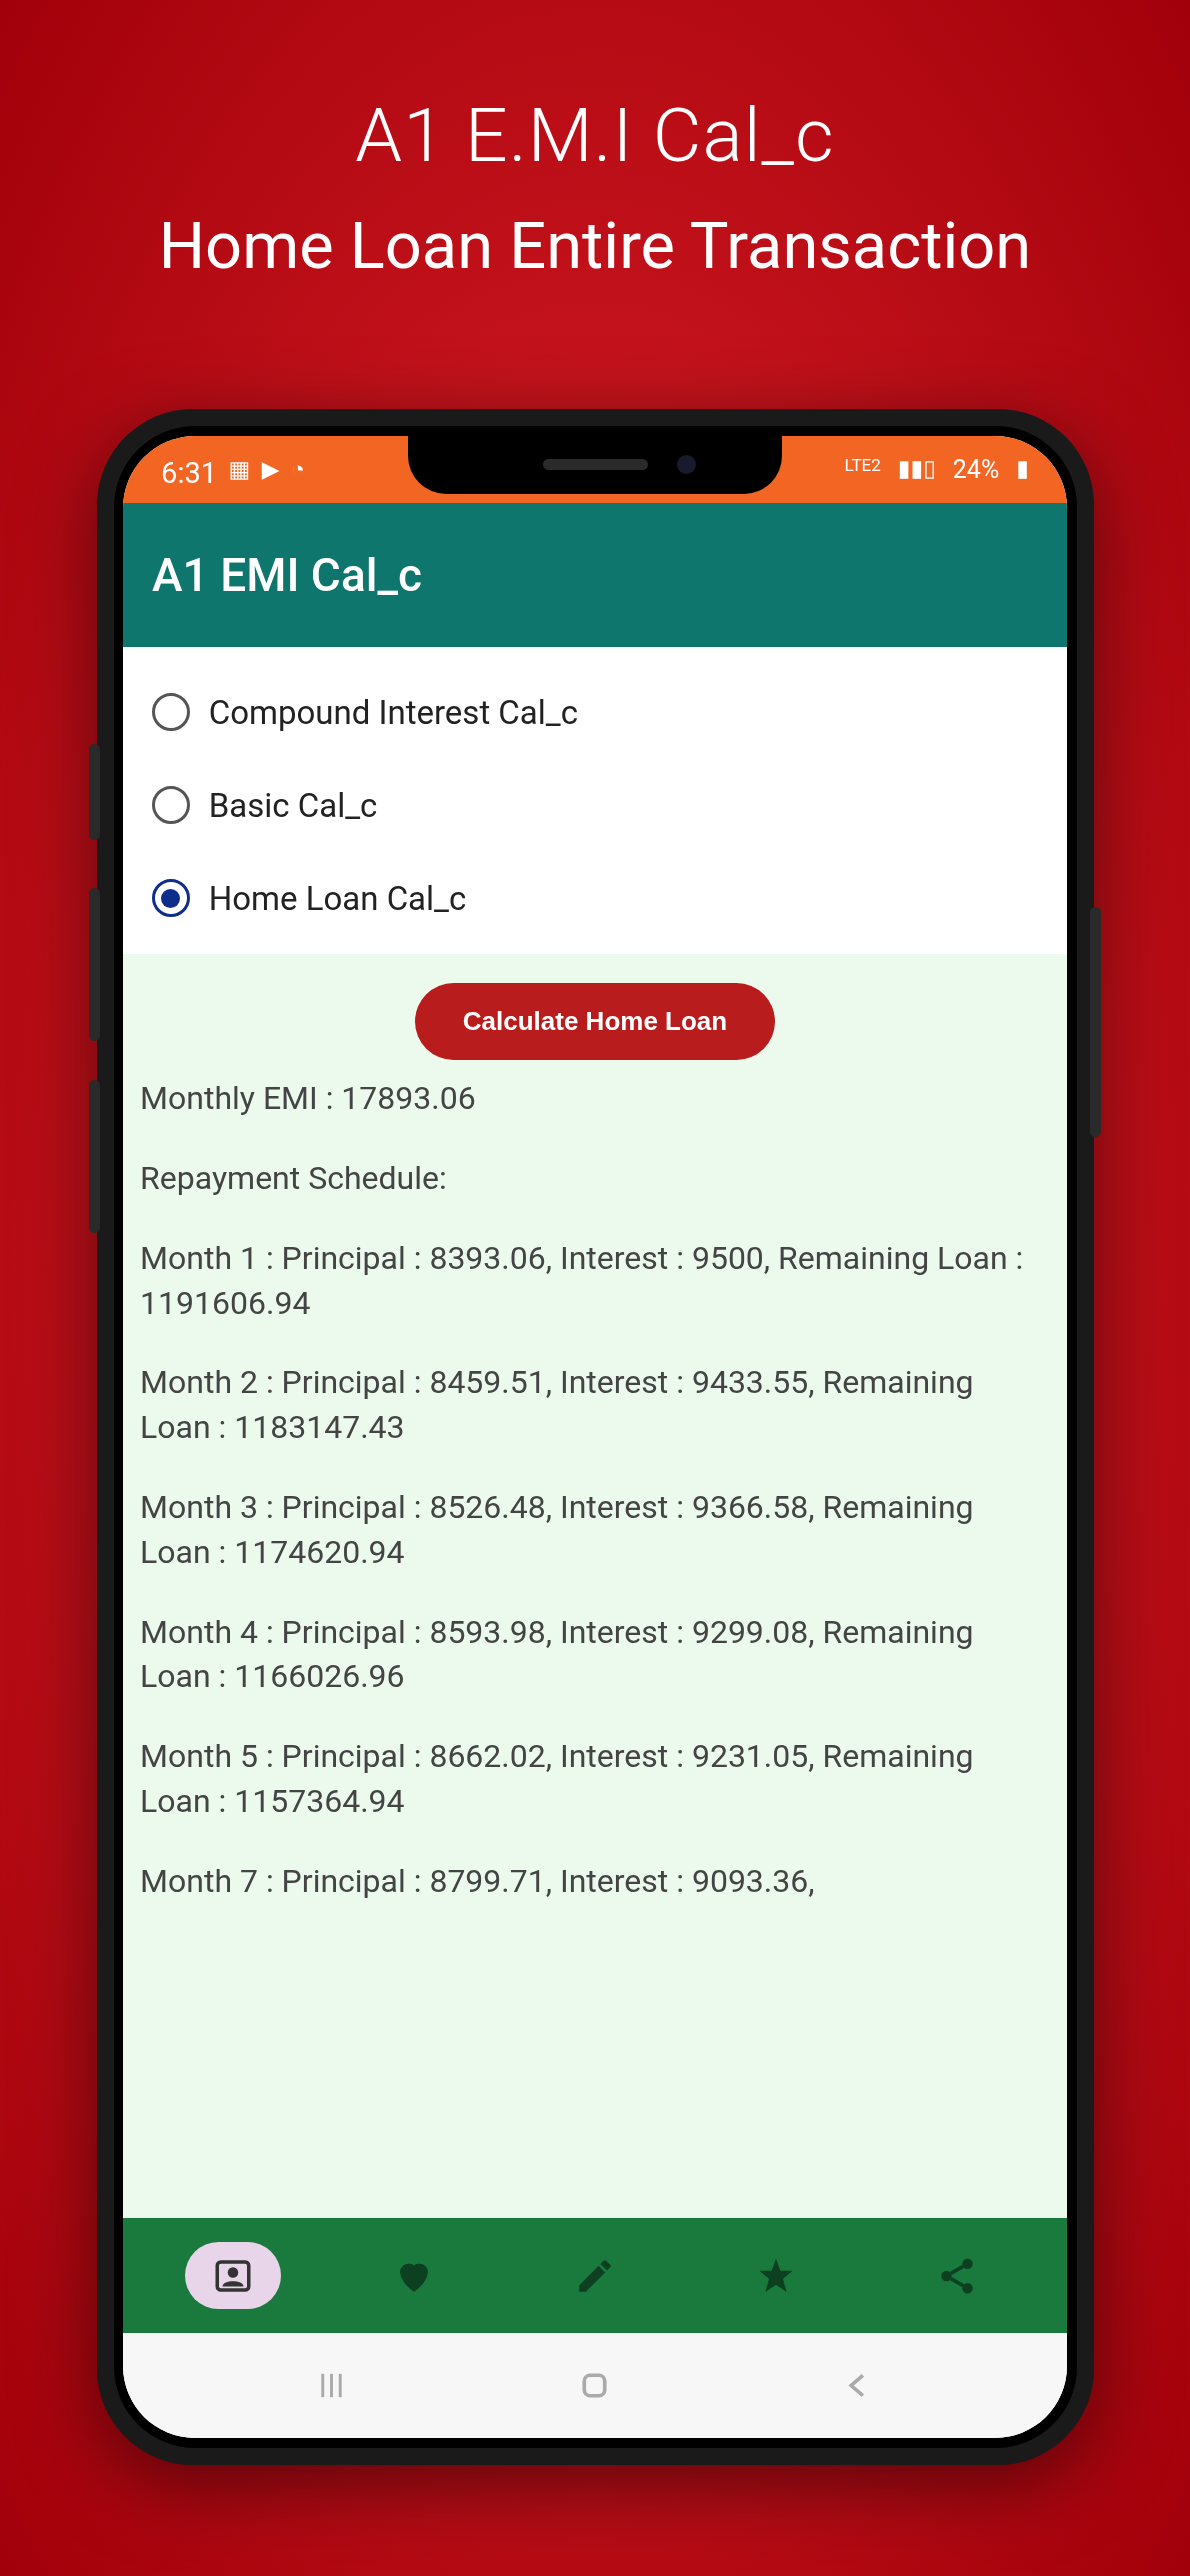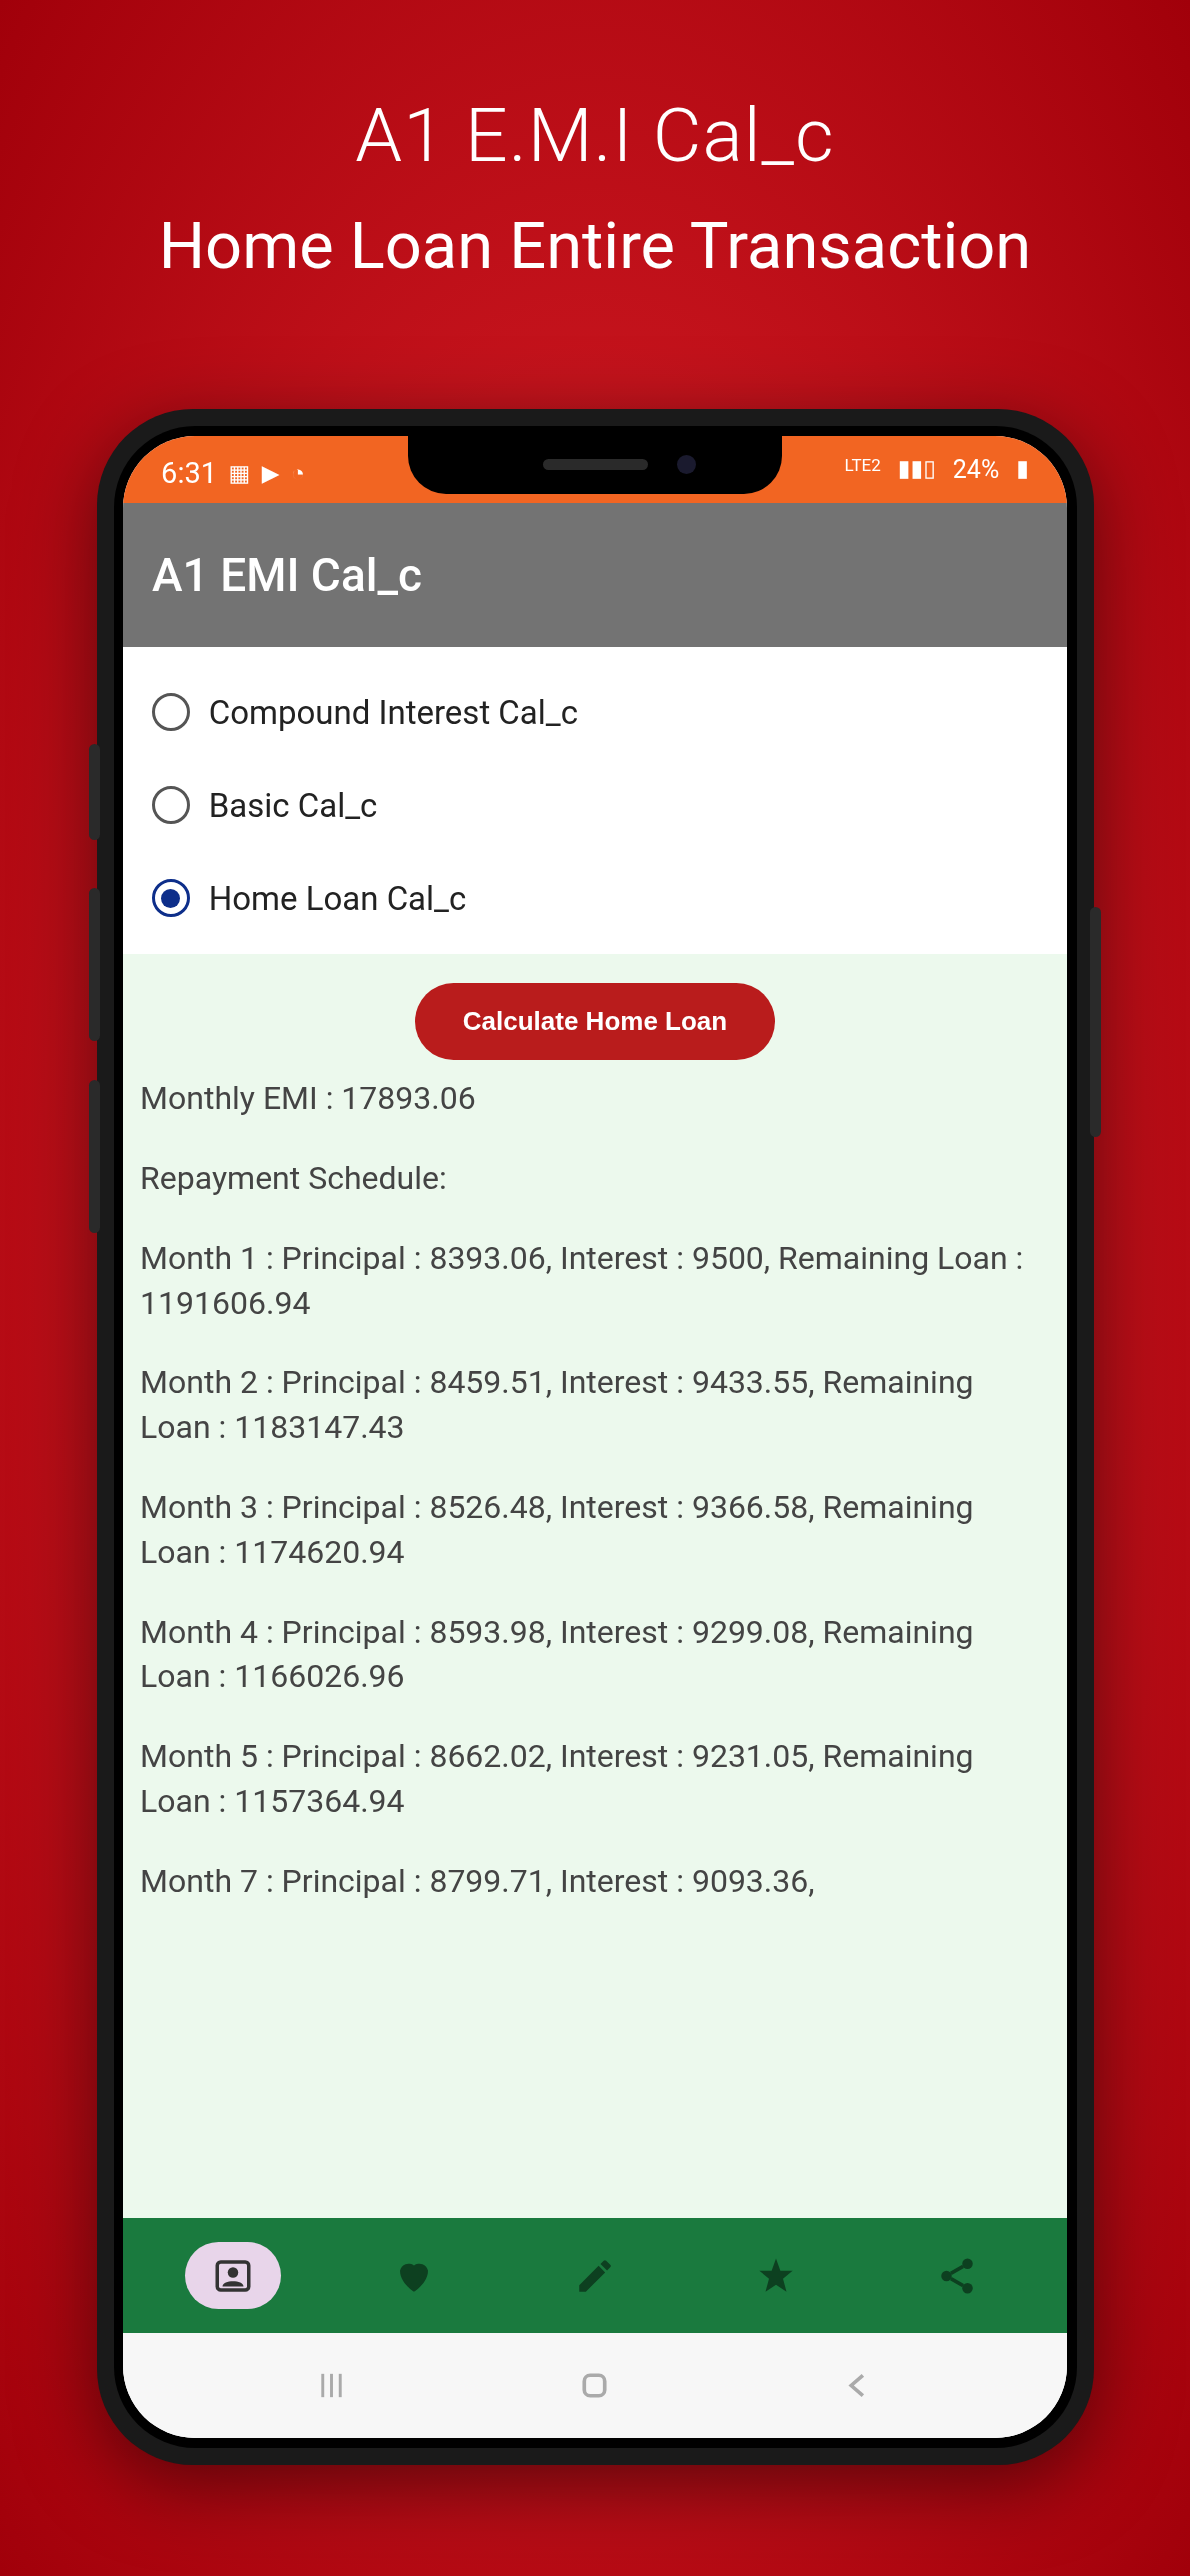--- a/index.html
+++ b/index.html
@@ -100,36 +100,35 @@
       background: #f26522;
       display: flex;
       justify-content: space-between;
       align-items: center;
       padding: 0 38px;
       color: #fff;
       font-size: 29px;
     }
     .status-left {
       display: flex;
-      align-items: center;
       gap: 11.5px;
       margin-top: 8px;
     }
     .status-right {
       display: flex;
       gap: 17px;
       font-size: 25px;
     }
     .status-icon {
       display: inline-block;
       font-size: 23px;
     }
     .app-header {
       height: 144px;
-      background: #737373;
+      background: #0f766e;
       display: flex;
       align-items: center;
       padding: 0 29px;
     }
     .app-header-title {
       color: #fff;
       font-size: 46px;
       font-weight: 500;
     }
     .radio-section {

